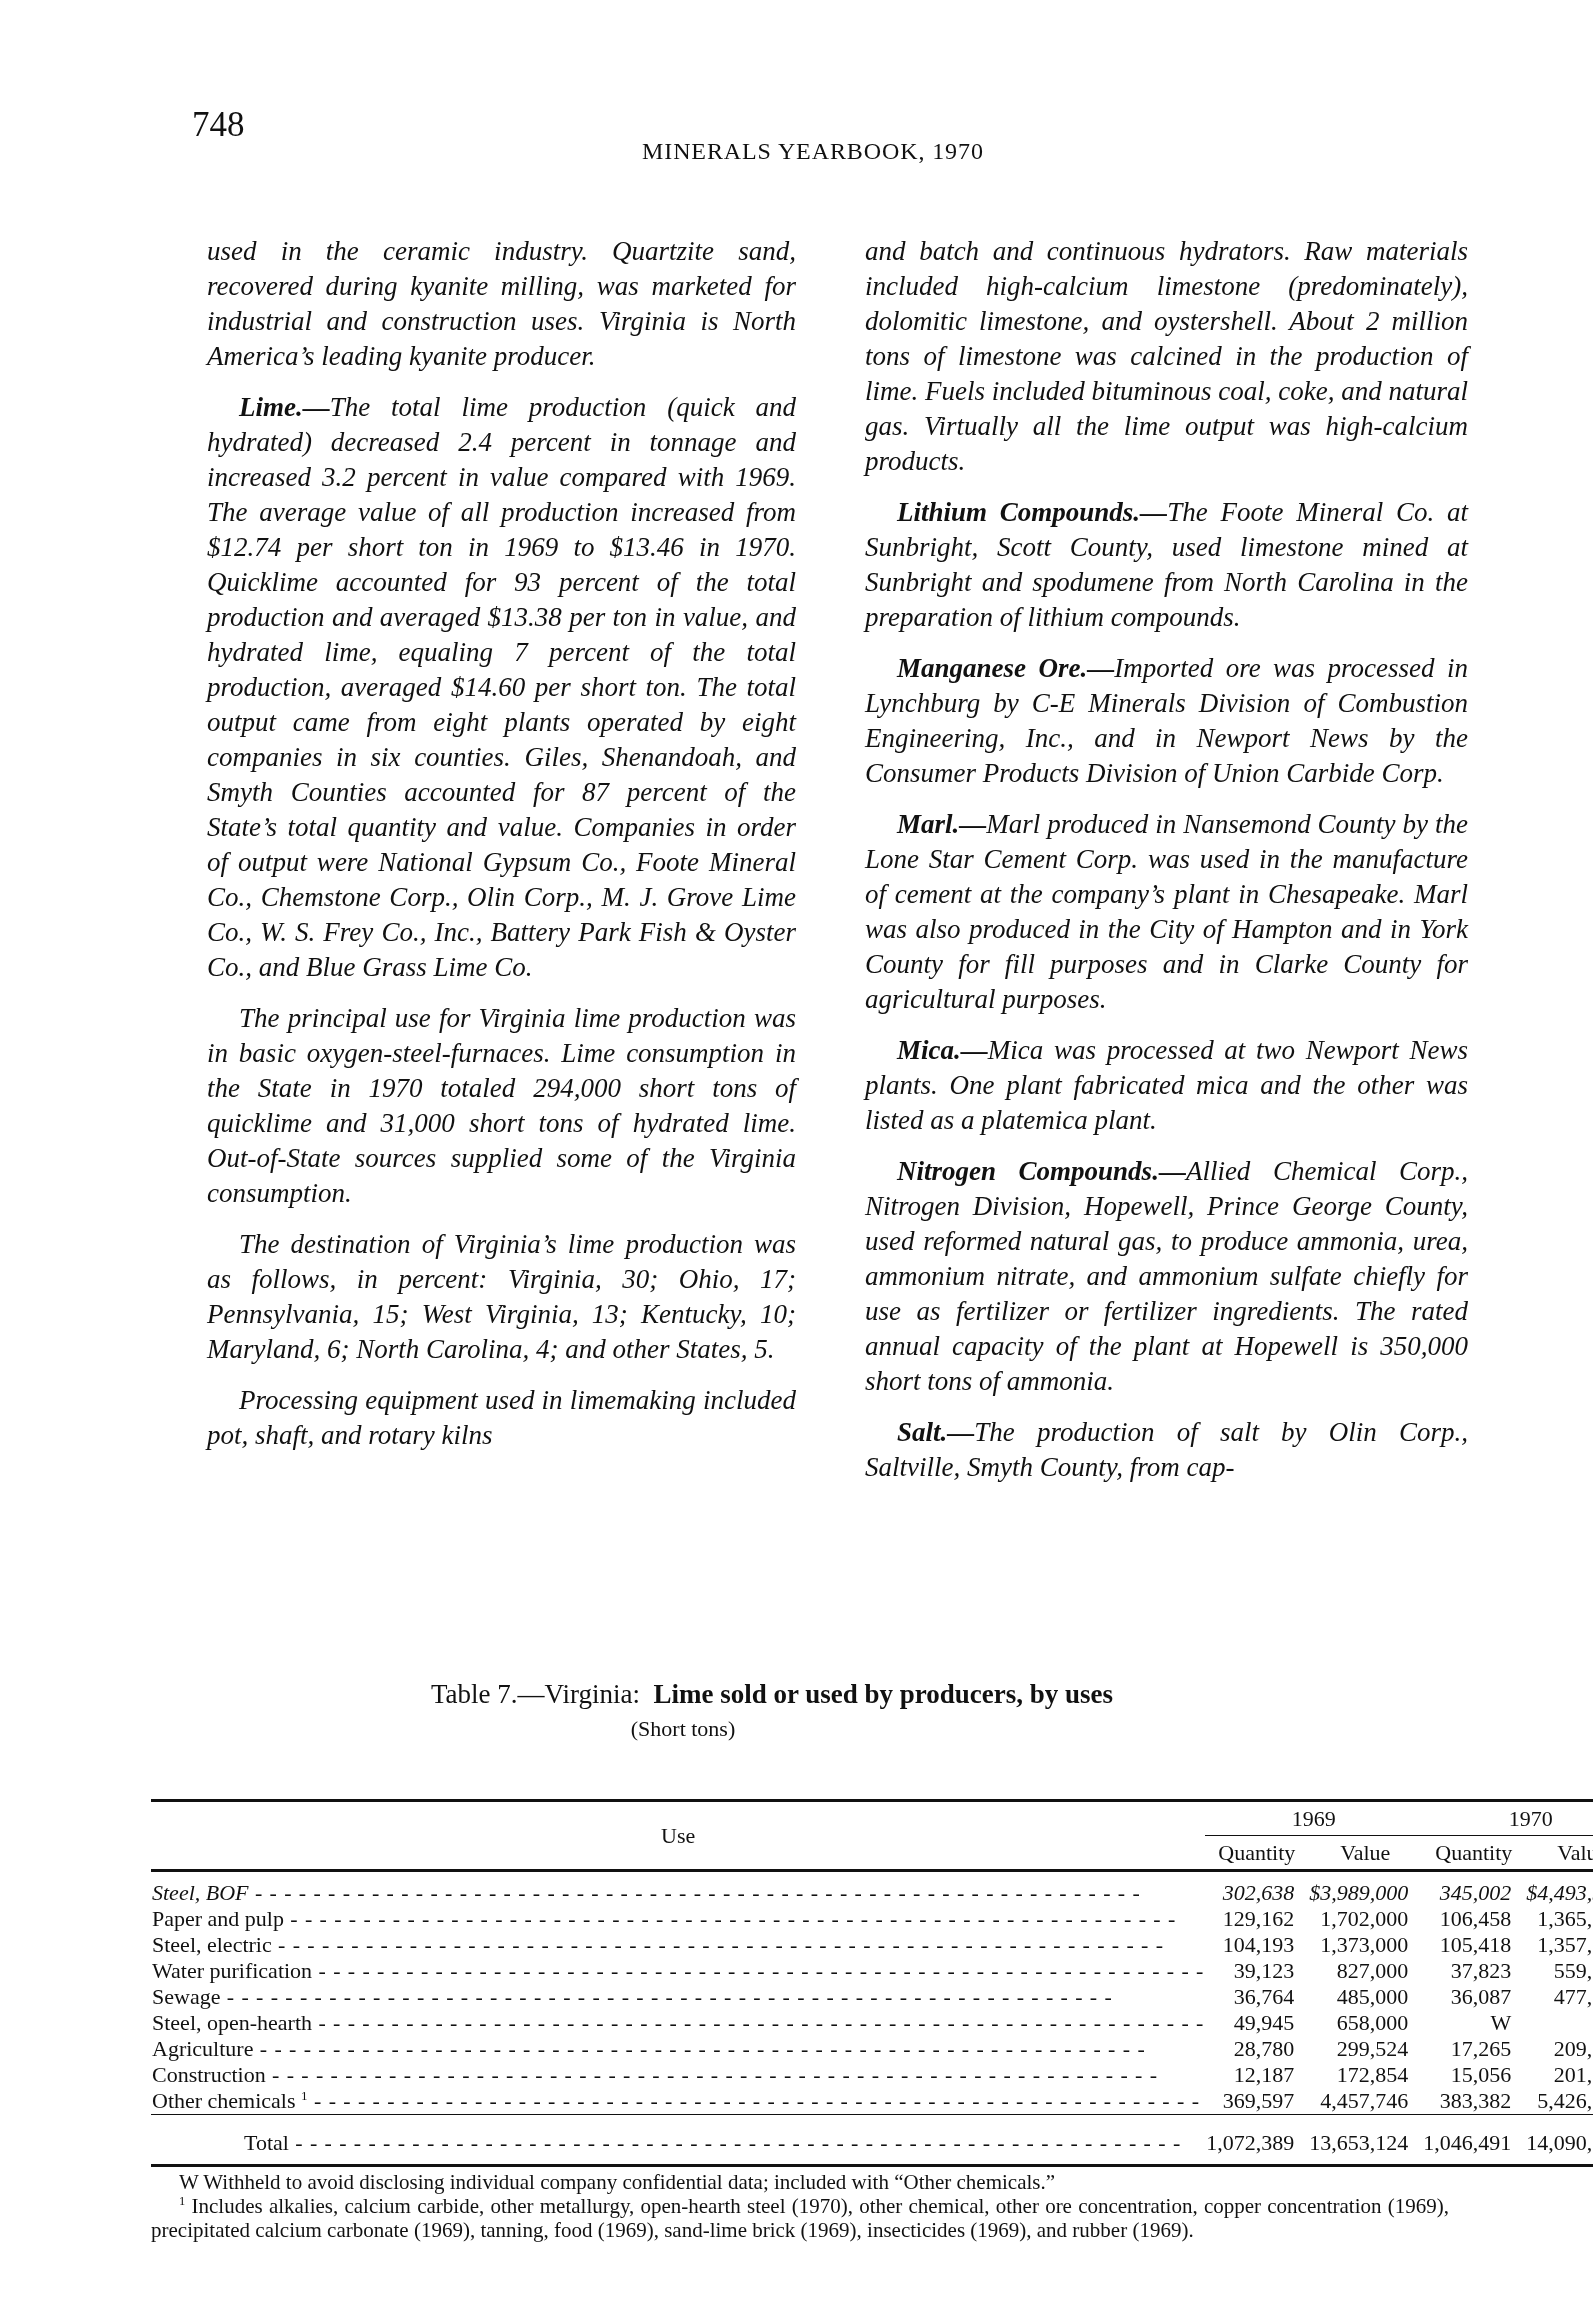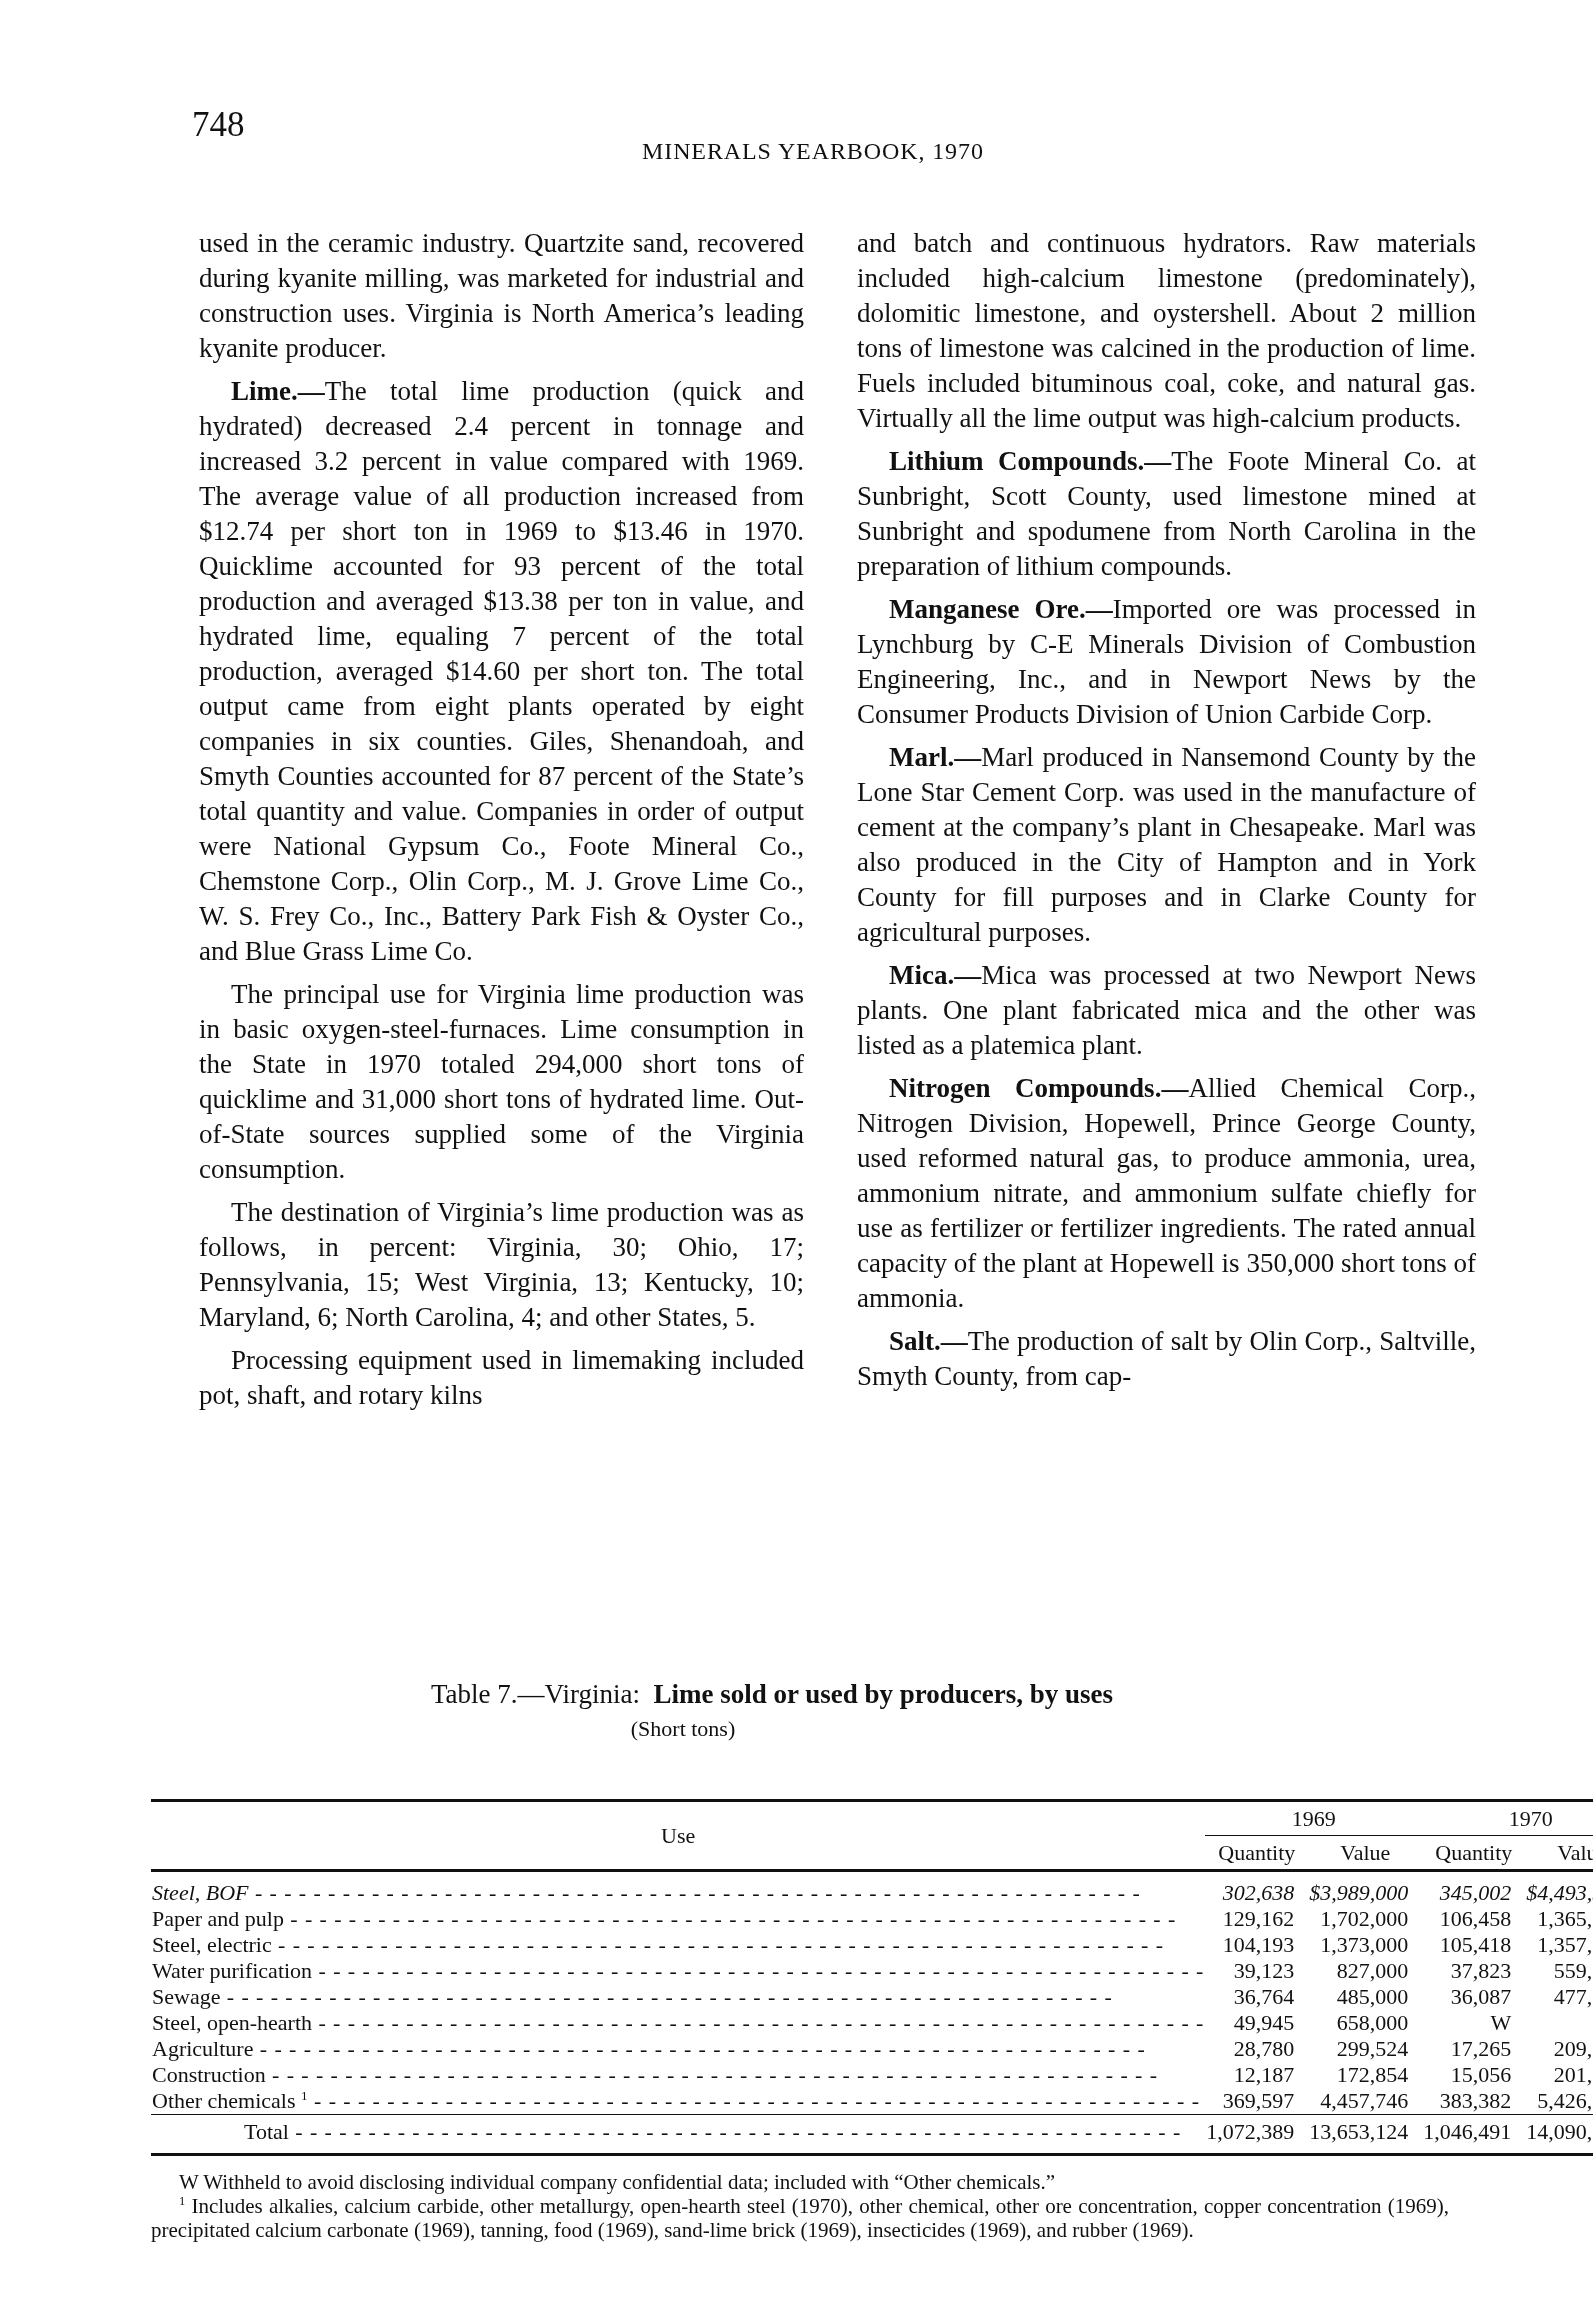--- a/index.html
+++ b/index.html
@@ -5,39 +5,39 @@
   html, body { margin: 0; padding: 0; background: #ffffff; }
   body {
     width: 1594px; height: 2556px; position: relative; overflow: hidden;
     font-family: "Liberation Serif", "DejaVu Serif", serif; color: #111;
   }
   .page-number { position: absolute; left: 192px; top: 105px; font-size: 35px; }
   .running-head { position: absolute; left: 642px; top: 138px; font-size: 24px; letter-spacing: 0.9px; }
   .col { position: absolute; top: 218px; width: 621px; font-size: 27px; line-height: 35px; text-align: justify; }
   .col.left { left: 191px; }
   .col.right { left: 849px; width: 635px; }
-  .col p { margin: 8px; text-indent: 0; }
+  .col p { margin: 16px; text-indent: 0; font-style: italic; }
   .col p.indent { text-indent: 32px; }
   .col .head { font-weight: bold; }
   .table-title { position: absolute; left: 0; width: 1544px; top: 1679px; text-align: center; font-size: 27px; }
   .table-title .bold { font-weight: bold; }
   .table-sub { position: absolute; left: 0; width: 1366px; top: 1716px; text-align: center; font-size: 22px; }
   table.data {
     position: absolute; left: 151px; top: 1799px; width: 1298px;
     border-collapse: collapse; font-size: 22px; line-height: 24px;
   }
   table.data th { font-weight: normal; padding: 4.6px 0; }
   table.data .rule-top { border-top: 3.2px solid #111; }
   table.data .rule-sub { border-bottom: 1.9px solid #111; }
   table.data .rule-bottom { border-bottom: 3.2px solid #111; }
   table.data td.label { text-align: left; white-space: nowrap; overflow: hidden; width: 594px; }
   table.data td.label::after { content: " - - - - - - - - - - - - - - - - - - - - - - - - - - - - - - - - - - - - - - - - - - - - - - - - - - - - - - - - - - - - - "; letter-spacing: 0.9px; }
   table.data td.num { text-align: right; padding-right: 14px; }
   table.data tr.body-first td { padding-top: 8.3px; font-style: italic; }
-  table.data tr.total td { padding-top: 5px; padding-bottom: 9.3px; border-top: 1.9px solid #111; }
+  table.data tr.total td { padding-top: 16px; padding-bottom: 9.3px; border-top: 1.9px solid #111; }
   table.data td.total-label { padding-left: 93px; }
   .footnotes { position: absolute; left: 151px; top: 2170px; width: 1298px; font-size: 21px; line-height: 24px; text-align: justify; }
   .footnotes p { margin: 0; text-indent: 28px; }
   sup { font-size: 60%; vertical-align: super; line-height: 0; }
 </style>
 </head>
 <body>
 
 <div class="page-number">748</div>
 <div class="running-head">MINERALS YEARBOOK, 1970</div>

